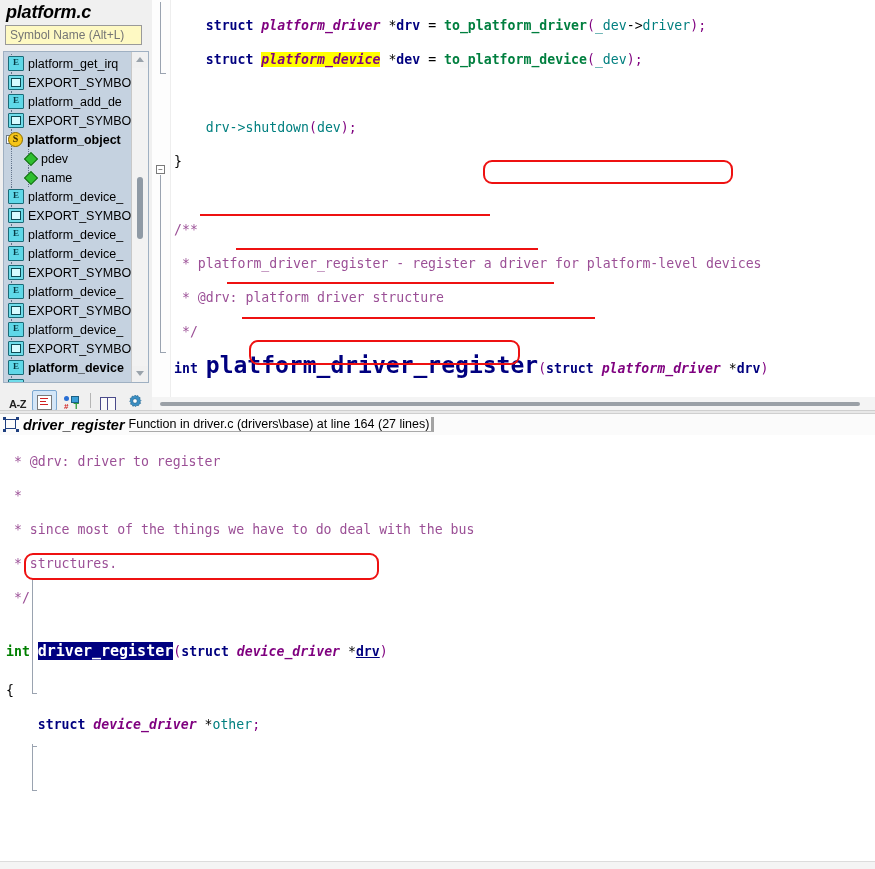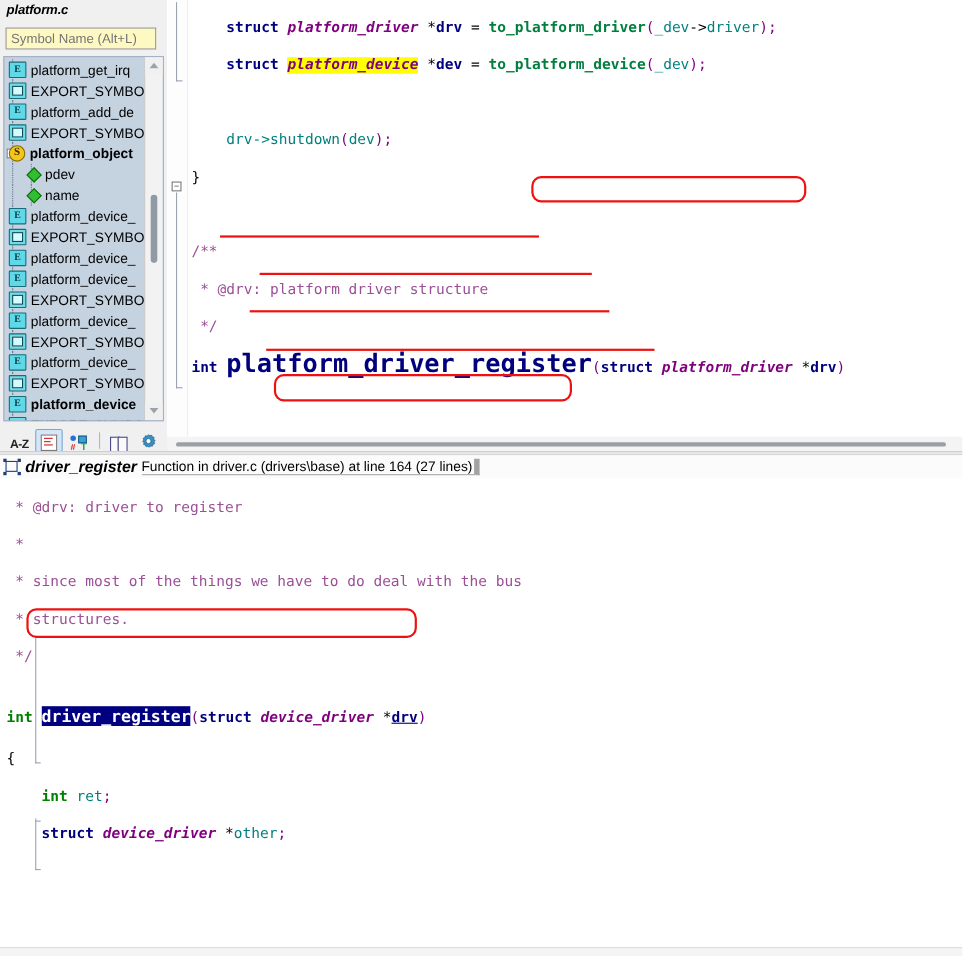--- a/index.html
+++ b/index.html
@@ -22,21 +22,21 @@
   }
 
   
   .sidebar {
     position: absolute; left: 0; top: 0;
     width: 152px; height: 412px;
     background: #f0f0f0;
   }
   .sidebar-title {
     position: absolute; left: 6px; top: 2px;
-    font-size: 12px; font-weight: bold; font-style: italic;
+    font-size: 18px; font-weight: bold; font-style: italic;
     color: #000; letter-spacing: -0.2px;
   }
   .symbol-input {
     position: absolute; left: 5px; top: 25px;
     width: 137px; height: 20px;
     box-sizing: border-box;
     border: 1px solid #9a9a9a;
     background: #fef9c3;
     font-family: "Liberation Sans", sans-serif;
     font-size: 12px;
@@ -351,21 +351,21 @@
   .info-name {
     font-size: 14.5px; font-weight: bold; font-style: italic;
     color: #000;
     margin-right: 4px;
     white-space: nowrap;
   }
   .info-desc {
     font-size: 12.5px;
     color: #000;
     border-bottom: 1px solid #aaa;
-    border-right: 5px solid #a3a3a3;
+    border-right: 3px solid #a3a3a3;
     padding-right: 2px;
     white-space: nowrap;
   }
   .bottom-code {
     position: absolute; left: 0; top: 21px;
     width: 875px; height: 430px;
     overflow: hidden;
   }
   .bottom-code .code {
     position: absolute; left: 6px; top: 1px;
@@ -567,20 +567,21 @@
       <div class="bracket-h" style="left:8px; top:352px; width:6px;"></div>
 
       <div class="code">
 <div class="ln"><span class="kw">    struct</span> <span class="type-it">platform_driver</span> <span class="op">*</span><span class="kw">drv</span> <span class="op">=</span> <span class="fn">to_platform_driver</span><span class="punct">(</span><span class="ident">_dev</span><span class="op">-&gt;</span><span class="ident">driver</span><span class="punct">)</span><span class="punct">;</span></div>
 <div class="ln"><span class="kw">    struct</span> <span class="type-it hl-yellow">platform_device</span> <span class="op">*</span><span class="kw">dev</span> <span class="op">=</span> <span class="fn">to_platform_device</span><span class="punct">(</span><span class="ident">_dev</span><span class="punct">)</span><span class="punct">;</span></div>
 <div class="ln">&nbsp;</div>
 <div class="ln"><span class="ident">    drv-&gt;shutdown</span><span class="punct">(</span><span class="ident">dev</span><span class="punct">)</span><span class="punct">;</span></div>
 <div class="ln"><span class="op">}</span></div>
 <div class="ln">&nbsp;</div>
 <div class="ln"><span class="cmt">/**</span></div>
+<div class="ln"><span class="cmt"> * platform_driver_register - register a driver for platform-level devices</span></div>
 <div class="ln"><span class="cmt"> * @drv: platform driver structure</span></div>
 <div class="ln"><span class="cmt"> */</span></div>
 <div class="ln" style="height:27px;"><span class="kw">int</span> <span class="big-fn">platform_driver_register</span><span class="punct">(</span><span class="kw">struct</span> <span class="type-it">platform_driver</span> <span class="op">*</span><span class="kw">drv</span><span class="punct">)</span></div>
 
 
 
 
 
 
 
@@ -632,21 +633,20 @@
       <div class="bracket-h" style="left:32px; top:355px; width:5px;"></div>
 
       <div class="code">
 <div class="ln"><span class="cmt"> * @drv: driver to register</span></div>
 <div class="ln"><span class="cmt"> *</span></div>
 <div class="ln"><span class="cmt"> * since most of the things we have to do deal with the bus</span></div>
 <div class="ln"><span class="cmt"> * structures.</span></div>
 <div class="ln"><span class="cmt"> */</span></div>
 <div class="ln" style="height:22px;margin-top:20px;"><span class="fn2">int</span> <span class="sel-nav" style="font-weight:bold;font-size:15px;">driver_register</span><span class="punct">(</span><span class="kw">struct</span> <span class="type-it">device_driver</span> <span class="op">*</span><span class="kw" style="text-decoration:underline;">drv</span><span class="punct">)</span></div>
 <div class="ln"><span class="op">{</span></div>
-<div class="ln"><span class="fn2">    int</span> <span class="ident">ret</span><span class="punct">;</span></div>
 <div class="ln"><span class="kw">    struct</span> <span class="type-it">device_driver</span> <span class="op">*</span><span class="ident">other</span><span class="punct">;</span></div>
 <div class="ln">&nbsp;</div>
 
 
 
 
 
 
 
 

